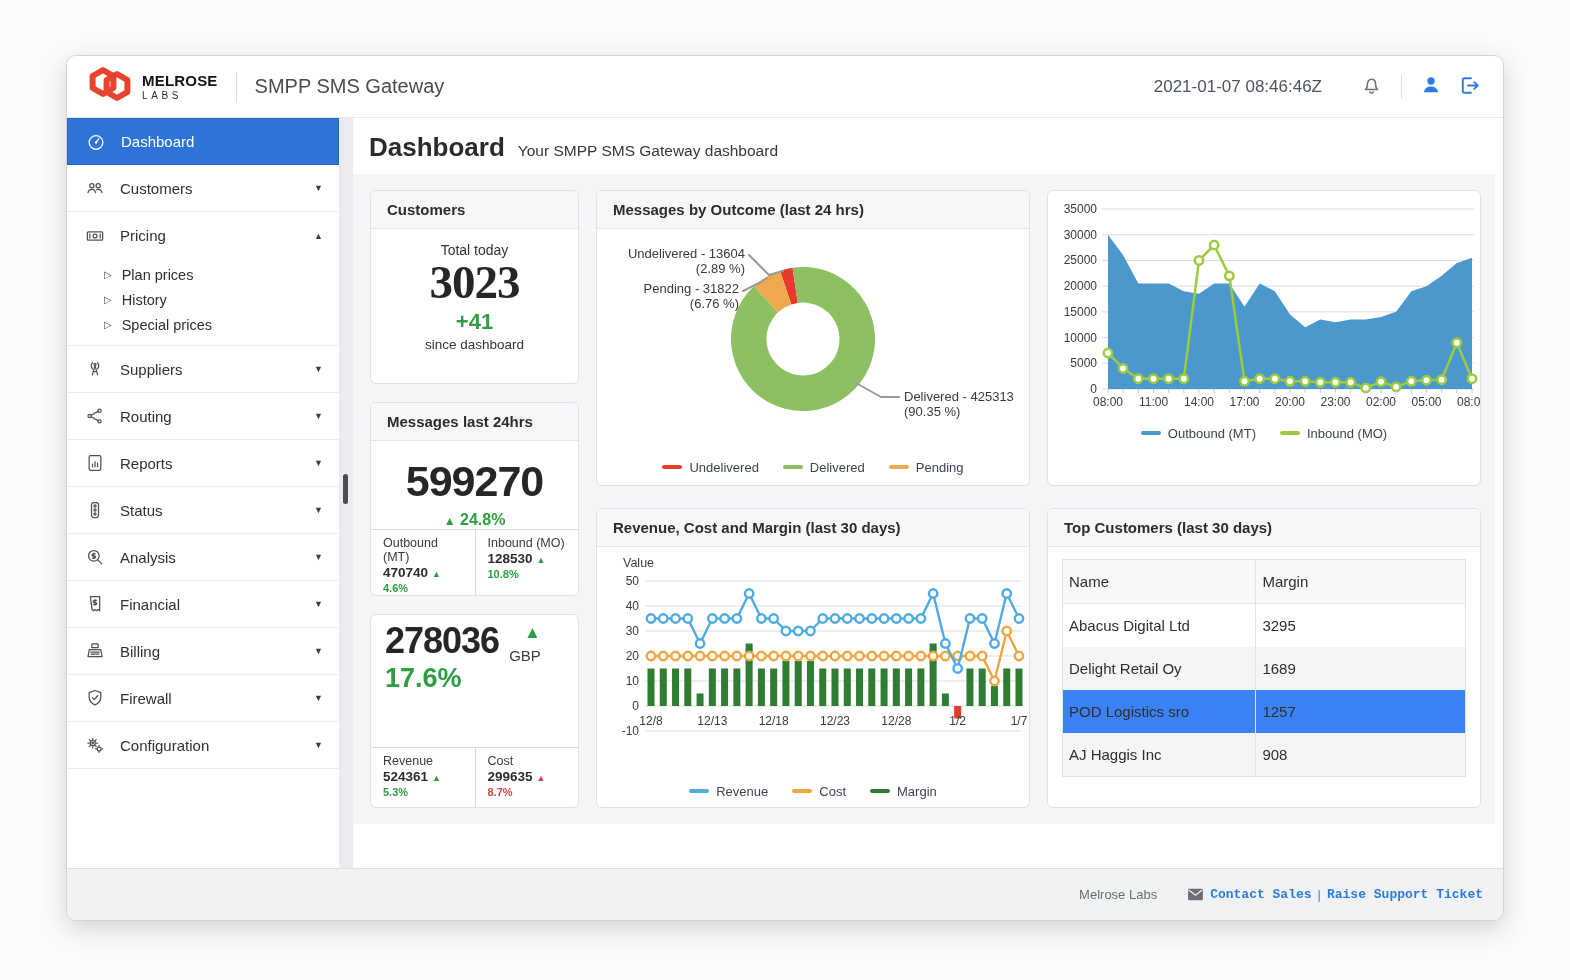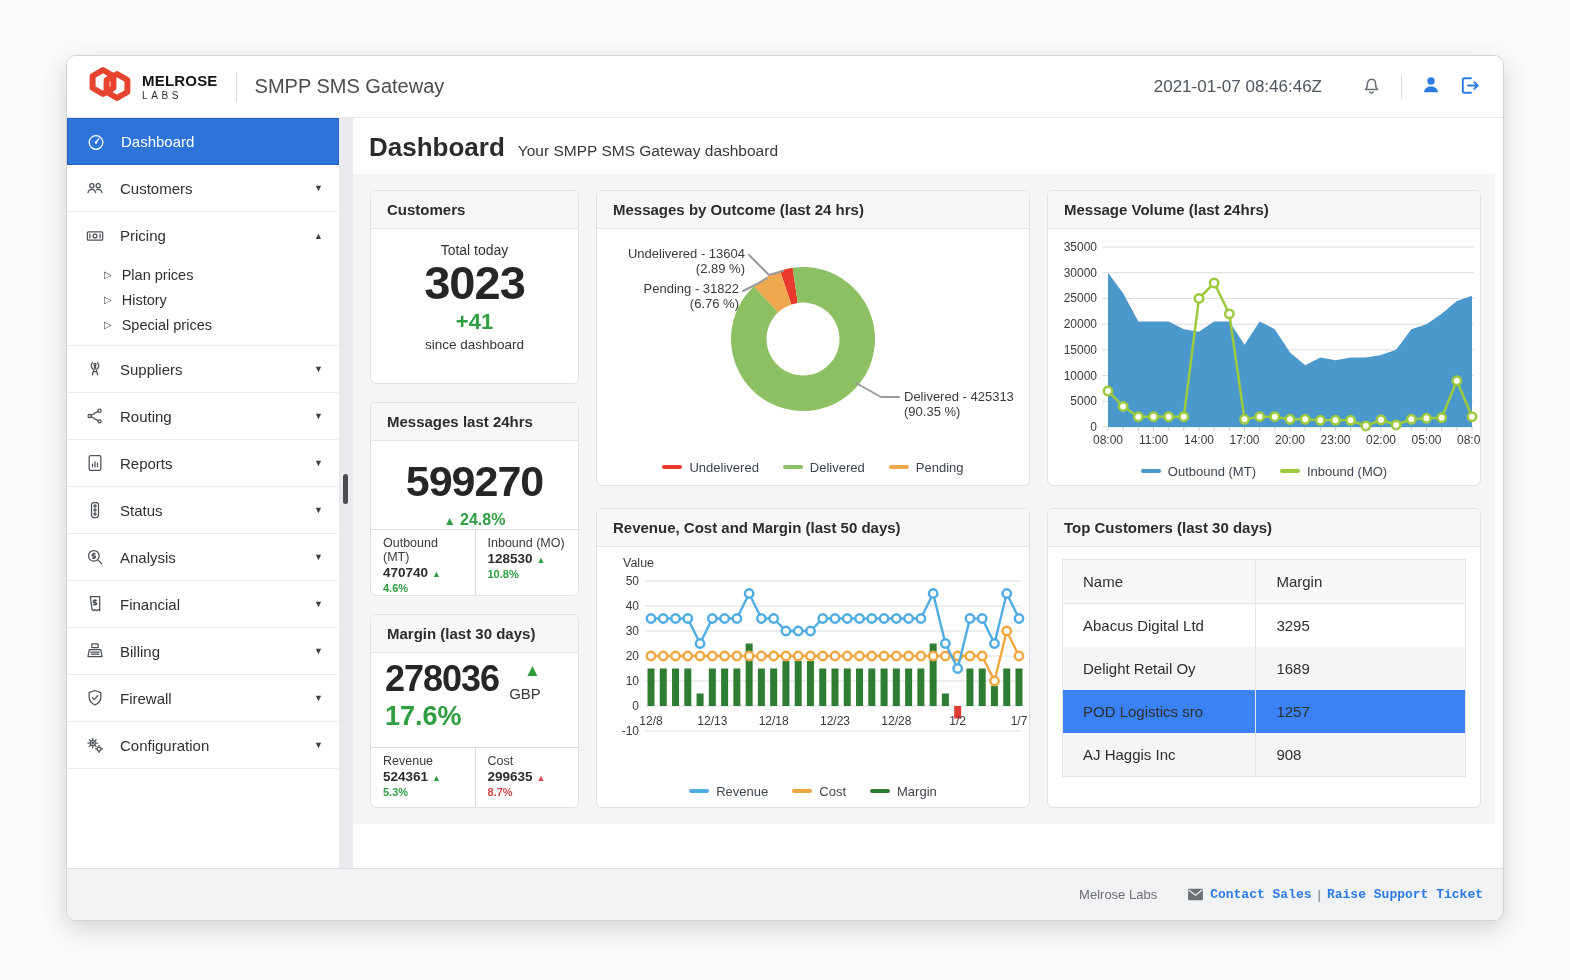--- a/index.html
+++ b/index.html
@@ -61,21 +61,21 @@
   .card-h { background:#f6f7f8; border-bottom:1px solid #e3e5e7; padding:10px 16px;
     font-size:15px; font-weight:700; color:#2c2c2c; flex:0 0 auto; }
   .card-b { flex:1 1 auto; position:relative; display:flex; flex-direction:column; min-height:0; }
   .stat  { height:194px; flex:0 0 194px; }
   .chart-card { height:296px; flex:0 0 296px; }
   .bottom-card { height:300px; flex:0 0 300px; }
 
   
   .c-center { text-align:center; }
   .cust-top { font-size:14px; color:#333; margin-top:13px; }
-  .cust-num { font-size:47px; font-weight:700; letter-spacing:-1px; color:#262626; line-height:1.06; }
+  .cust-num { font-size:47px; font-weight:700; letter-spacing:-1px; color:#262626; line-height:1.06;font-family:Liberation Serif, serif; }
   .cust-delta { font-size:22px; font-weight:700; margin-top:1px; }
   .cust-bot { font-size:13.5px; color:#333; margin-top:2px; }
   .up { color:#2e9e41; } .bad { color:#d64545; }
   .msg-num { font-size:43px; font-weight:700; letter-spacing:-1px; color:#262626; margin-top:16px; }
   .msg-delta { font-size:16px; font-weight:700; margin-top:5px; }
   .msg-delta .ar { font-size:12px; }
   .split { margin-top:auto; border-top:1px solid #d9dbdd; display:flex; }
   .split .cell { flex:1 1 50%; padding:6px 10px 8px 12px; text-align:left; }
   .split .cell + .cell { border-left:1px solid #d9dbdd; }
   .cell .lab { font-size:12.5px; color:#3a3a3a; }
@@ -95,21 +95,21 @@
   svg text { font-family:"Liberation Sans","DejaVu Sans",sans-serif; }
   .legend { display:flex; justify-content:center; align-items:center; gap:24px; height:28px; flex:0 0 28px; }
   .legend .li { display:flex; align-items:center; gap:7px; cursor:pointer; }
   .legend .sw { width:20px; height:4px; border-radius:2px; }
   .legend .ll { font-size:13px; color:#3d4451; }
 
   
   .tbl-wrap { padding:12px 14px; }
   table.top-cust { width:100%; border-collapse:collapse; border:1px solid #e2e4e6; table-layout:fixed; }
   .top-cust th, .top-cust td { text-align:left; font-size:15px; color:#2e2e2e;
-    padding:13px 20px; font-weight:400; }
+    padding:13px 6px; font-weight:400; }
   .top-cust th { background:#f7f8f9; border-bottom:1px solid #e2e4e6; }
   .top-cust th:nth-child(2), .top-cust td:nth-child(2) { border-left:1px solid #e2e4e6; }
   .top-cust th:first-child { width:48%; }
   .top-cust tbody tr:nth-child(2), .top-cust tbody tr:nth-child(4) { background:#f4f5f6; }
   .top-cust tbody tr:nth-child(3) { background:#3b82f6; }
 
   
   footer { height:52px; flex:0 0 52px; background:#f1f2f3; border-top:1px solid #dcdee0;
     display:flex; align-items:center; justify-content:flex-end; padding-right:20px;
     font-size:13px; color:#6b6f76; }
@@ -355,21 +355,20 @@
                 </div>
                 <div class="cell">
                   <div class="lab">Inbound (MO)</div>
                   <div class="vrow"><span>128530</span><span class="d up"><span class="ar">▲</span> <span>10.8%</span></span></div>
                 </div>
               </div>
             </div>
           </div>
 
           <div class="card stat">
-            <div class="card-h">Margin (last 30 days)</div>
             <div class="card-b">
               <div class="mg-wrap">
                 <div class="mg-row">
                   <span class="mg-num">278036</span>
                   <span class="mg-right">
                     <span class="mg-tri">▲</span>
                     <span class="mg-gbp">GBP</span>
                   </span>
                 </div>
                 <div class="mg-pct">17.6%</div>
@@ -416,21 +415,21 @@
                     <span class="ll">Delivered</span>
                   </div>
                   <div class="li">
                     <span class="sw" style="background: rgb(240, 168, 79);"></span>
                     <span class="ll">Pending</span>
                   </div>
                 </div>
             </div>
           </div>
           <div class="card bottom-card">
-            <div class="card-h">Revenue, Cost and Margin (last 50 days)</div>
+            <div class="card-h">Revenue, Cost and Margin (last 30 days)</div>
             <div class="card-b chart-body">
               <svg id="rev-svg" width="430" height="228">
                   <text x="24" y="18" font-size="12.5" fill="#3a3a3a">Value</text>
                   <line x1="46" y1="182" x2="422" y2="182" stroke="#dadcde" stroke-width="1"></line>
                   <text x="40" y="186" text-anchor="end" font-size="12" fill="#3a3a3a">-10</text>
                   <line x1="46" y1="157" x2="422" y2="157" stroke="#dadcde" stroke-width="1"></line>
                   <text x="40" y="161" text-anchor="end" font-size="12" fill="#3a3a3a">0</text>
                   <line x1="46" y1="132" x2="422" y2="132" stroke="#dadcde" stroke-width="1"></line>
                   <text x="40" y="136" text-anchor="end" font-size="12" fill="#3a3a3a">10</text>
                   <line x1="46" y1="107" x2="422" y2="107" stroke="#dadcde" stroke-width="1"></line>
@@ -557,21 +556,20 @@
                     <span class="sw" style="background: rgb(46, 125, 50);"></span>
                     <span class="ll">Margin</span>
                   </div>
                 </div>
             </div>
           </div>
         </div>
 
         <div class="col col3">
           <div class="card chart-card">
-            <div class="card-h">Message Volume (last 24hrs)</div>
             <div class="card-b chart-body">
               <svg id="vol-svg" width="430" height="226">
                   <line x1="52" y1="196" x2="424" y2="196" stroke="#dadcde" stroke-width="1"></line>
                   <text x="47" y="200" text-anchor="end" font-size="12" fill="#3a3a3a">0</text>
                   <line x1="52" y1="170.28571428571428" x2="424" y2="170.28571428571428" stroke="#dadcde" stroke-width="1"></line>
                   <text x="47" y="174.28571428571428" text-anchor="end" font-size="12" fill="#3a3a3a">5000</text>
                   <line x1="52" y1="144.57142857142856" x2="424" y2="144.57142857142856" stroke="#dadcde" stroke-width="1"></line>
                   <text x="47" y="148.57142857142856" text-anchor="end" font-size="12" fill="#3a3a3a">10000</text>
                   <line x1="52" y1="118.85714285714286" x2="424" y2="118.85714285714286" stroke="#dadcde" stroke-width="1"></line>
                   <text x="47" y="122.85714285714286" text-anchor="end" font-size="12" fill="#3a3a3a">15000</text>

